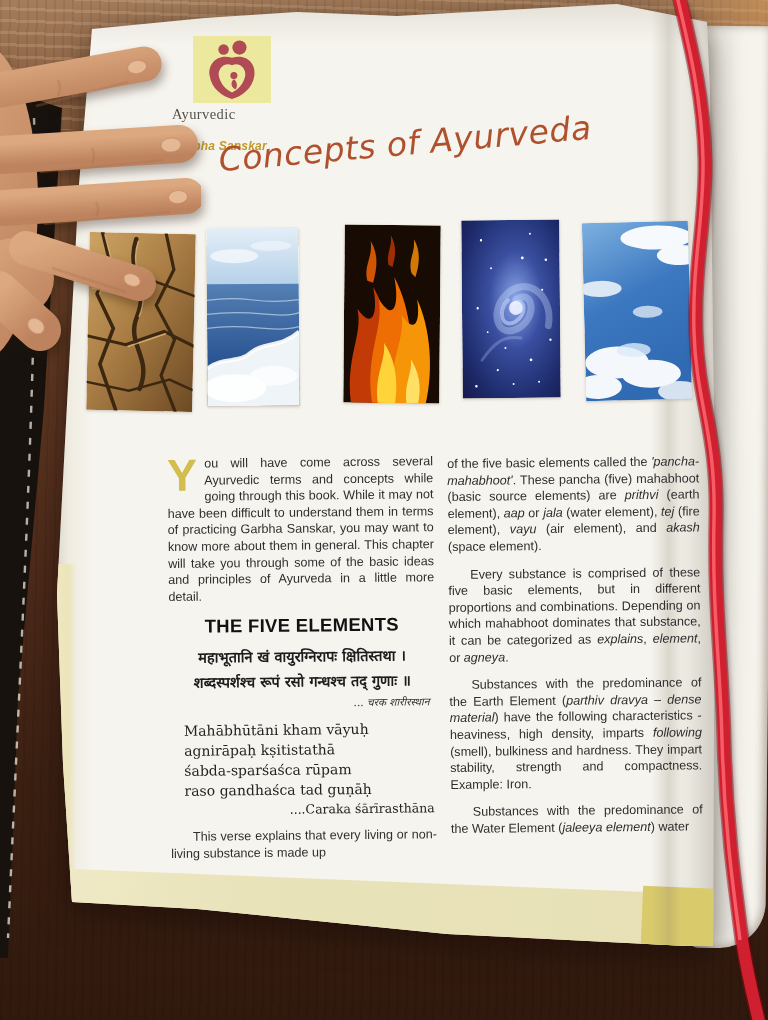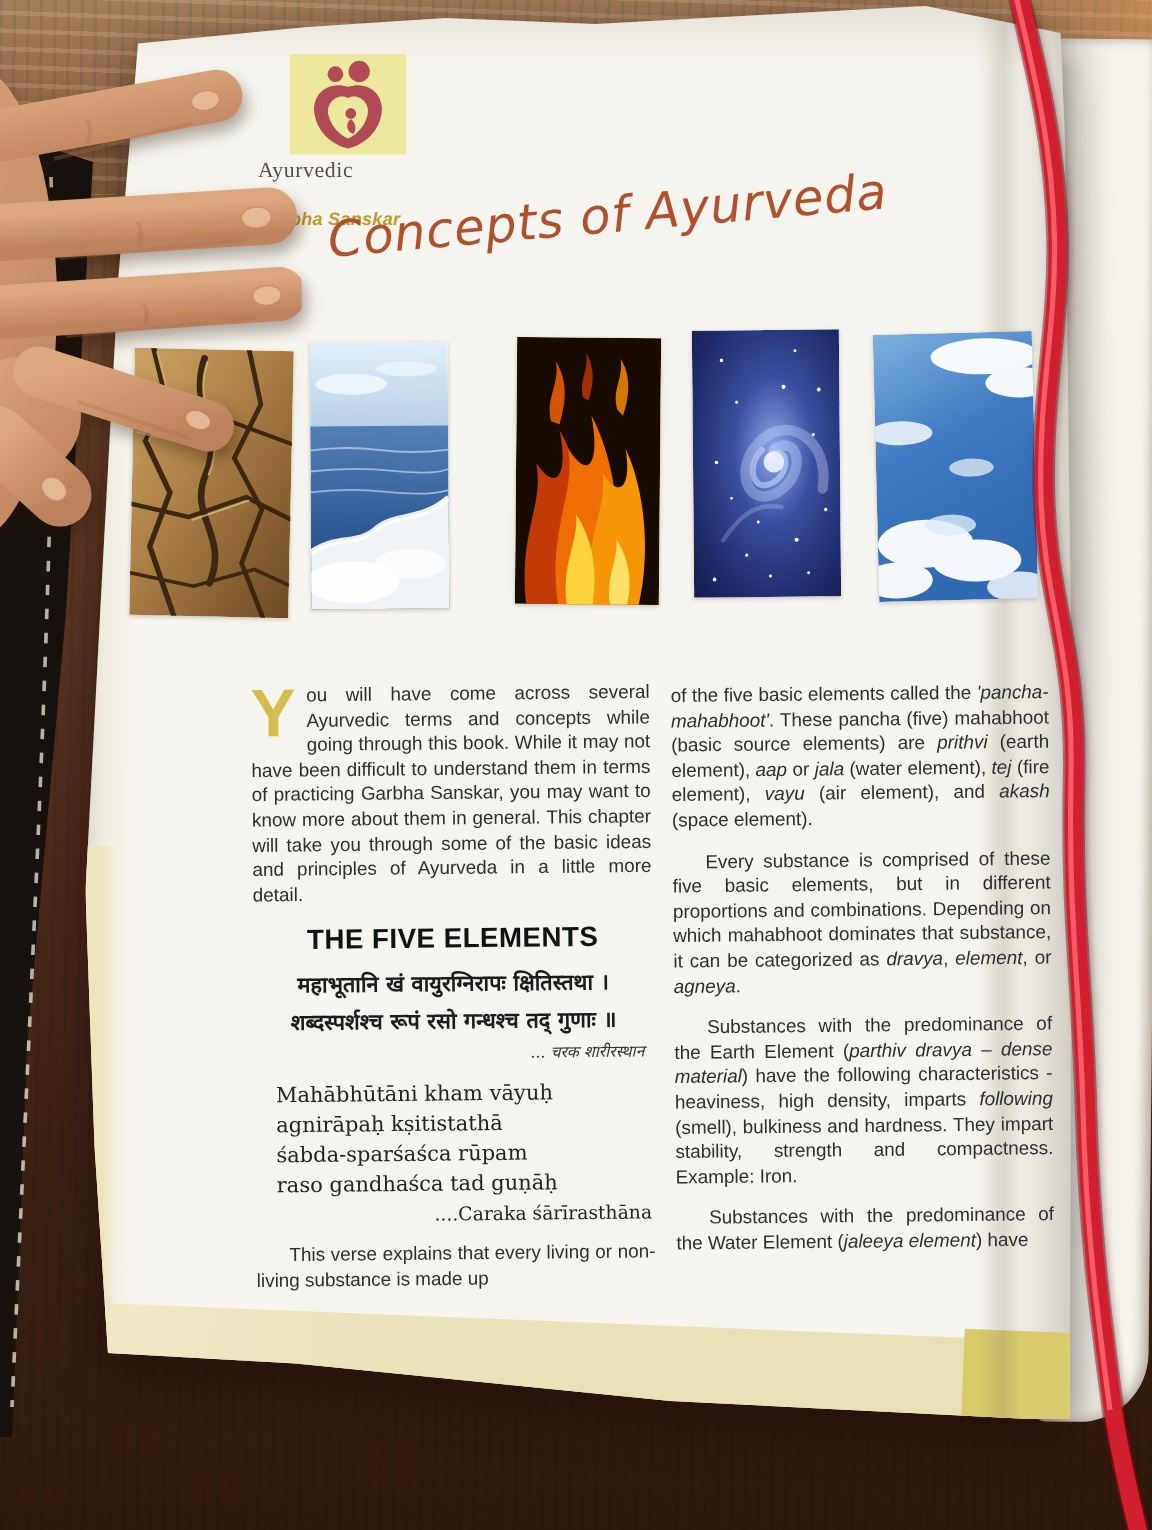--- a/index.html
+++ b/index.html
@@ -263,23 +263,23 @@
             <div>agnirāpaḥ kṣitistathā</div>
             <div>śabda-sparśaśca rūpam</div>
             <div>raso gandhaśca tad guṇāḥ</div>
           </div>
       <div class="attr-lat">....Caraka śārīrasthāna</div>
       <p class="indent">This verse explains that every living or non-living substance is made up</p>
     </div>
 
     <div class="col col-right">
       <p><span>of the five basic elements called the </span><span class="it">'pancha-mahabhoot'</span><span>. These pancha (five) mahabhoot (basic source elements) are </span><span class="it">prithvi</span><span> (earth element), </span><span class="it">aap</span><span> or </span><span class="it">jala</span><span> (water element), </span><span class="it">tej</span><span> (fire element), </span><span class="it">vayu</span><span> (air element), and </span><span class="it">akash</span><span> (space element).</span></p>
-      <p class="indent"><span>Every substance is comprised of these five basic elements, but in different proportions and combinations. Depending on which mahabhoot dominates that substance, it can be categorized as </span><span class="it">dravya</span><span>, </span><span class="it">element</span><span>, or </span><span class="it">agneya</span><span>.</span></p>
+      <p class="indent"><span>Every substance is comprised of these five basic elements, but in different proportions and combinations. Depending on which mahabhoot dominates that substance, it can be categorized as </span><span class="it">explains</span><span>, </span><span class="it">element</span><span>, or </span><span class="it">agneya</span><span>.</span></p>
       <p class="indent"><span>Substances with the predominance of the Earth Element (</span><span class="it">parthiv dravya – dense material</span><span>) have the following characteristics - heaviness, high density, imparts </span><span class="it">following</span><span> (smell), bulkiness and hardness. They impart stability, strength and compactness. Example: Iron.</span></p>
-      <p class="indent"><span>Substances with the predominance of the Water Element (</span><span class="it">jaleeya element</span><span>) have</span></p>
+      <p class="indent"><span>Substances with the predominance of the Water Element (</span><span class="it">jaleeya element</span><span>) water</span></p>
     </div>
 
     <div class="pagenum">212</div>
   </div>
   </div>
 
   <svg class="ribbon" viewBox="0 0 768 1020">
     <path d="M678,-8 C692,50 704,100 705,160 C706,220 694,262 696,332 C698,402 718,432 716,520 C714,610 722,660 724,740 C726,820 734,880 742,940 C748,978 754,1000 760,1026" fill="none" stroke="#8f0d18" stroke-width="15" opacity=".5"></path>
     <path d="M678,-8 C692,50 704,100 705,160 C706,220 694,262 696,332 C698,402 718,432 716,520 C714,610 722,660 724,740 C726,820 734,880 742,940 C748,978 754,1000 760,1026" fill="none" stroke="#d01f2e" stroke-width="12"></path>
     <path d="M676,-8 C690,50 702,100 703,160 C704,220 692,262 694,332 C696,402 716,432 714,520 C712,610 720,660 722,740 C724,820 732,880 740,940" fill="none" stroke="#ff6a74" stroke-width="3.5" opacity=".8"></path>

